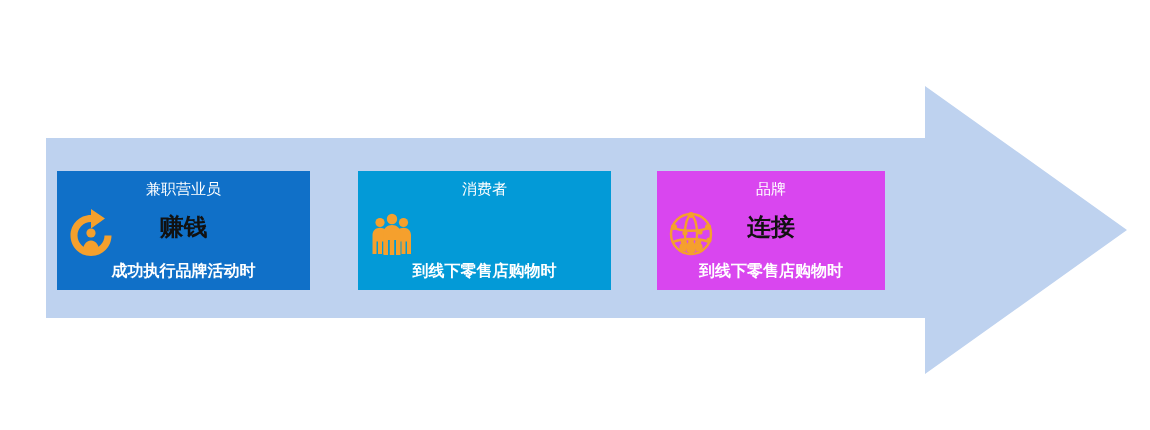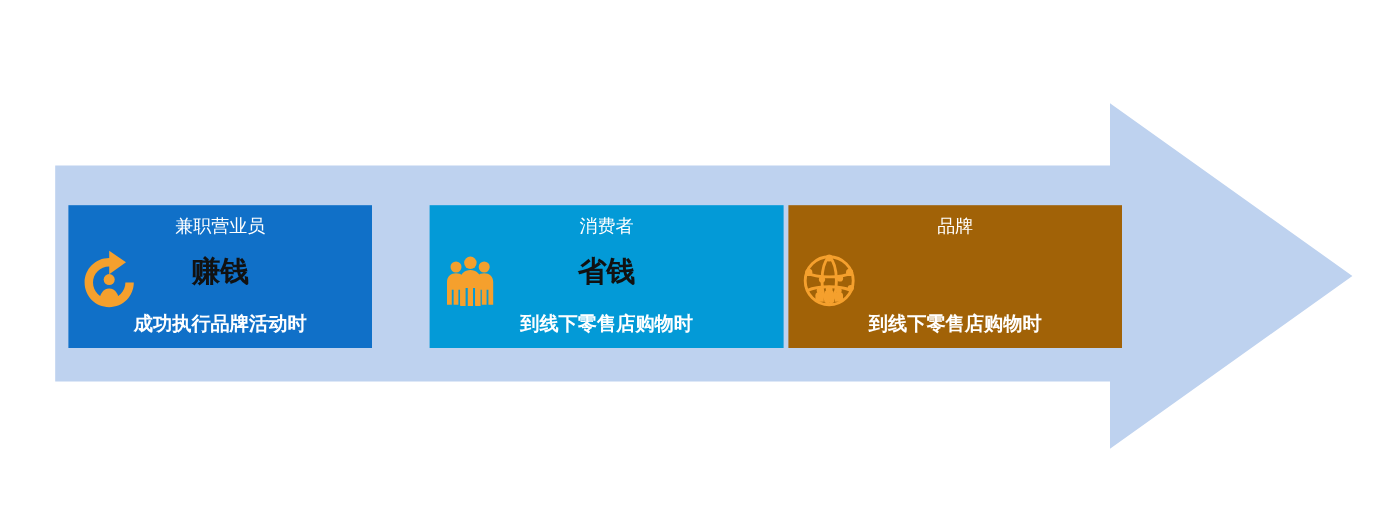--- a/index.html
+++ b/index.html
@@ -57,22 +57,22 @@
     height: 119px;
   }
 
   .card {
     position: absolute;
     top: 0;
     height: 119px;
     box-sizing: border-box;
   }
   .card-1 { left: 0px;   width: 253px; background: #1070c8; }
-  .card-2 { left: 301px; width: 295px; background: #039ad7; }
-  .card-3 { left: 600px; width: 278px; background: #a16207; }
+  .card-2 { left: 301px; width: 253px; background: #039ad7; }
+  .card-3 { left: 600px; width: 228px; background: #d946ef; }
 
   .card-header {
     position: absolute;
     top: 8px;
     left: 0;
     right: 0;
     text-align: center;
     color: #ffffff;
     font-size: 15px;
     line-height: 20px;
@@ -148,21 +148,20 @@
           <g fill="#f5a02d">
             <circle cx="14" cy="14.5" r="4.6"></circle>
             <path d="M6.5 46 L6.5 27 C6.5 22.6 9.8 19.8 14 19.8 C18.2 19.8 21.5 22.6 21.5 27 L21.5 46 L17.5 46 L17.5 33.5 L16 33.5 L16 46 L12 46 L12 33.5 L10.5 33.5 L10.5 46 Z"></path>
             <circle cx="37.5" cy="14.5" r="4.6"></circle>
             <path d="M30 46 L30 27 C30 22.6 33.3 19.8 37.5 19.8 C41.7 19.8 45 22.6 45 27 L45 46 L41 46 L41 33.5 L39.5 33.5 L39.5 46 L35.5 46 L35.5 33.5 L34 33.5 L34 46 Z"></path>
             <circle cx="26" cy="11" r="5.2"></circle>
             <path d="M17.5 47 L17.5 25 C17.5 20.2 21.2 17 26 17 C30.8 17 34.5 20.2 34.5 25 L34.5 47 L30 47 L30 32 L28.2 32 L28.2 47 L23.8 47 L23.8 32 L22 32 L22 47 Z"></path>
           </g>
         </svg>
       </div>
-      <div class="card-title">省钱</div>
       <div class="card-footer">到线下零售店购物时</div>
     </div>
 
     <div class="card card-3">
       <div class="card-header">品牌</div>
       <div class="card-icon">
         <svg viewBox="0 0 52 52">
           <g fill="none" stroke="#f5a02d" stroke-width="2.4">
             <circle cx="26" cy="26" r="20"></circle>
             <path d="M26 6 C18 13 18 39 26 46"></path>
@@ -179,17 +178,18 @@
             <circle cx="44" cy="32" r="2.6"></circle>
             <circle cx="26" cy="33" r="2.8"></circle>
             <path d="M22 44 L22 36.5 C22 34.5 23.8 33.2 26 33.2 C28.2 33.2 30 34.5 30 36.5 L30 44 Z"></path>
             <circle cx="18" cy="34" r="2.4"></circle>
             <path d="M14.5 43.5 L14.5 38 C14.5 36.3 16 35.2 18 35.2 C20 35.2 21.5 36.3 21.5 38 L21.5 43.5 Z"></path>
             <circle cx="34" cy="34" r="2.4"></circle>
             <path d="M30.5 43.5 L30.5 38 C30.5 36.3 32 35.2 34 35.2 C36 35.2 37.5 36.3 37.5 38 L37.5 43.5 Z"></path>
           </g>
         </svg>
       </div>
+      <div class="card-title">连接</div>
       <div class="card-footer">到线下零售店购物时</div>
     </div>
 
   </div>
 </div>
 
 </body></html>

